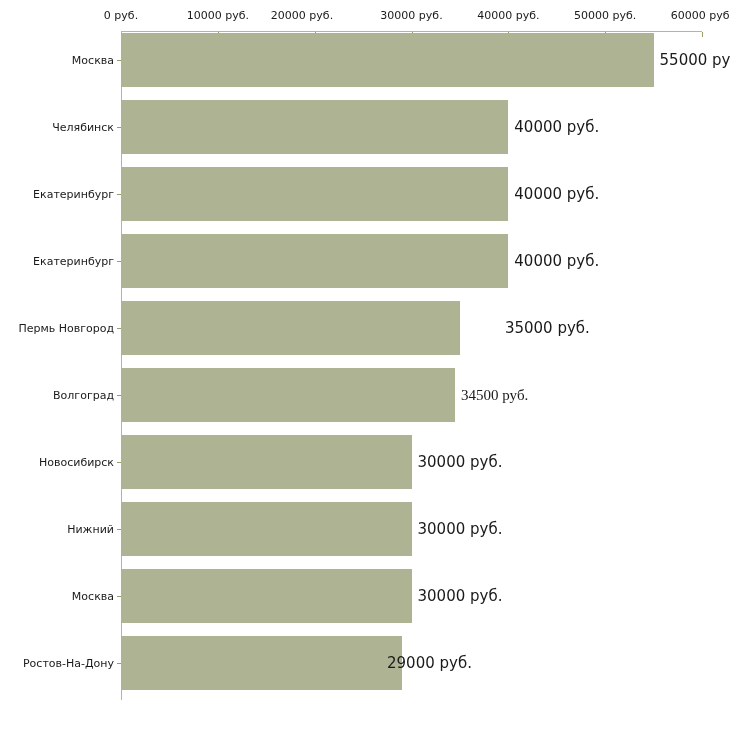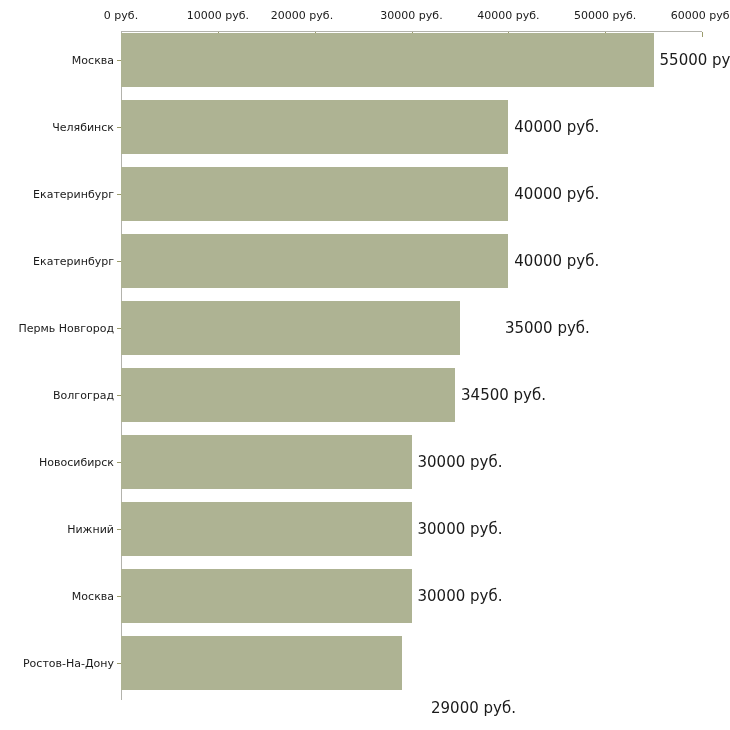--- a/index.html
+++ b/index.html
@@ -171,24 +171,24 @@
       <div class="bar-value" style="left: 659.583px; top: 60px;">55000 руб.</div>
       <div class="bar" style="left: 121px; top: 100px; width: 387.333px; height: 54px; background: rgb(174, 179, 147);"></div>
       <div class="bar-value" style="left: 514.333px; top: 127px;">40000 руб.</div>
       <div class="bar" style="left: 121px; top: 167px; width: 387.333px; height: 54px; background: rgb(174, 179, 147);"></div>
       <div class="bar-value" style="left: 514.333px; top: 194px;">40000 руб.</div>
       <div class="bar" style="left: 121px; top: 234px; width: 387.333px; height: 54px; background: rgb(174, 179, 147);"></div>
       <div class="bar-value" style="left: 514.333px; top: 261px;">40000 руб.</div>
       <div class="bar" style="left: 121px; top: 301px; width: 338.917px; height: 54px; background: rgb(174, 179, 147);"></div>
       <div class="bar-value" style="left: 465.917px; top: 328px; margin-left: 39px;">35000 руб.</div>
       <div class="bar" style="left: 121px; top: 368px; width: 334.075px; height: 54px; background: rgb(174, 179, 147);"></div>
-      <div class="bar-value" style="left: 461.075px; top: 395px;">34500 руб.</div>
+      <div class="bar-value" style="left: 461.075px; top: 395px; font-family: Liberation Serif, serif;">34500 руб.</div>
       <div class="bar" style="left: 121px; top: 435px; width: 290.5px; height: 54px; background: rgb(174, 179, 147);"></div>
       <div class="bar-value" style="left: 417.5px; top: 462px;">30000 руб.</div>
       <div class="bar" style="left: 121px; top: 502px; width: 290.5px; height: 54px; background: rgb(174, 179, 147);"></div>
       <div class="bar-value" style="left: 417.5px; top: 529px;">30000 руб.</div>
       <div class="bar" style="left: 121px; top: 569px; width: 290.5px; height: 54px; background: rgb(174, 179, 147);"></div>
       <div class="bar-value" style="left: 417.5px; top: 596px;">30000 руб.</div>
       <div class="bar" style="left: 121px; top: 636px; width: 280.817px; height: 54px; background: rgb(174, 179, 147);"></div>
-      <div class="bar-value" style="left: 431px; top: 663px; margin-top: 45px;">29000 руб.</div>
+      <div class="bar-value" style="left: 387px; top: 663px;">29000 руб.</div>
     </div>
 
 </div>
 
 </body></html>

